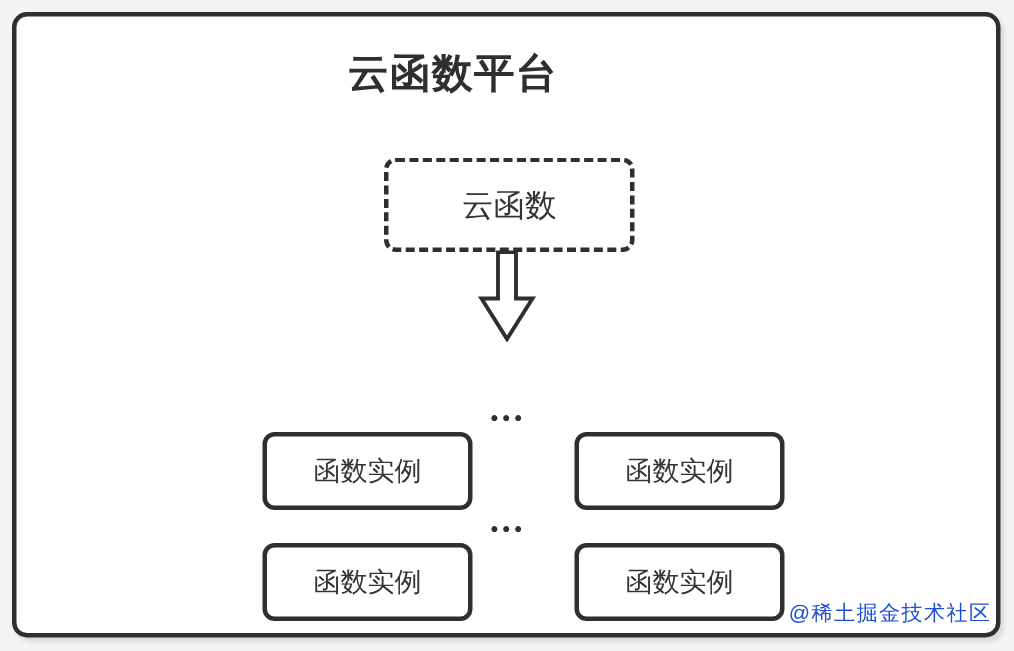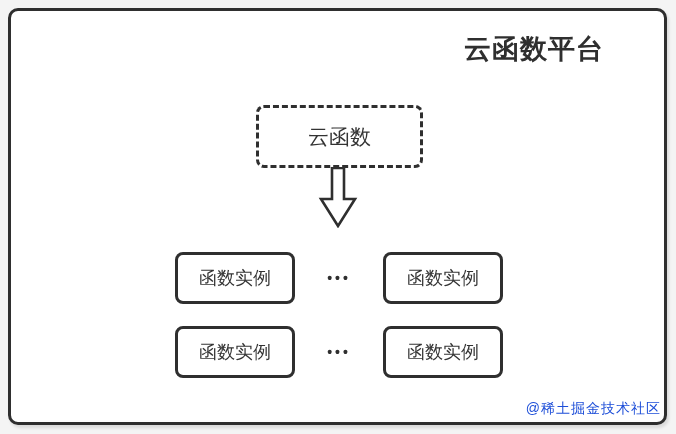--- a/index.html
+++ b/index.html
@@ -16,21 +16,21 @@
     background: #ffffff;
     border: 3px solid #2f2f2f;
     border-radius: 10px;
     box-shadow: 2px 3px 3px rgba(0,0,0,0.10);
   }
 
   .title {
     position: absolute;
     left: 0; top: 31px;
     width: 604px;
-    text-align: right;
+    text-align: center;
     font-size: 27px;
     font-weight: bold;
     color: #2f2f2f;
     letter-spacing: 1px;
   }
 
   .cloud-box {
     position: absolute;
     left: 256px; top: 105px;
     width: 167px; height: 63px;
@@ -45,29 +45,30 @@
   }
 
   .arrow {
     position: absolute;
     left: 318px; top: 167px;
     width: 40px; height: 61px;
   }
 
   .instance-box {
     position: absolute;
-    width: 120px; height: 52px;
+    width: 140px; height: 52px;
     border: 3px solid #2f2f2f;
     border-radius: 8px;
     background: #ffffff;
     display: flex;
     align-items: center;
     justify-content: center;
     font-size: 18px;
     color: #333333;
+    margin-top: 36px;
   }
   .row1 { top: 252px; }
   .row2 { top: 326px; }
   .col-left  { left: 175px; }
   .col-right { left: 383px; }
 
   .dots {
     position: absolute;
     left: 316px;
     width: 46px;

